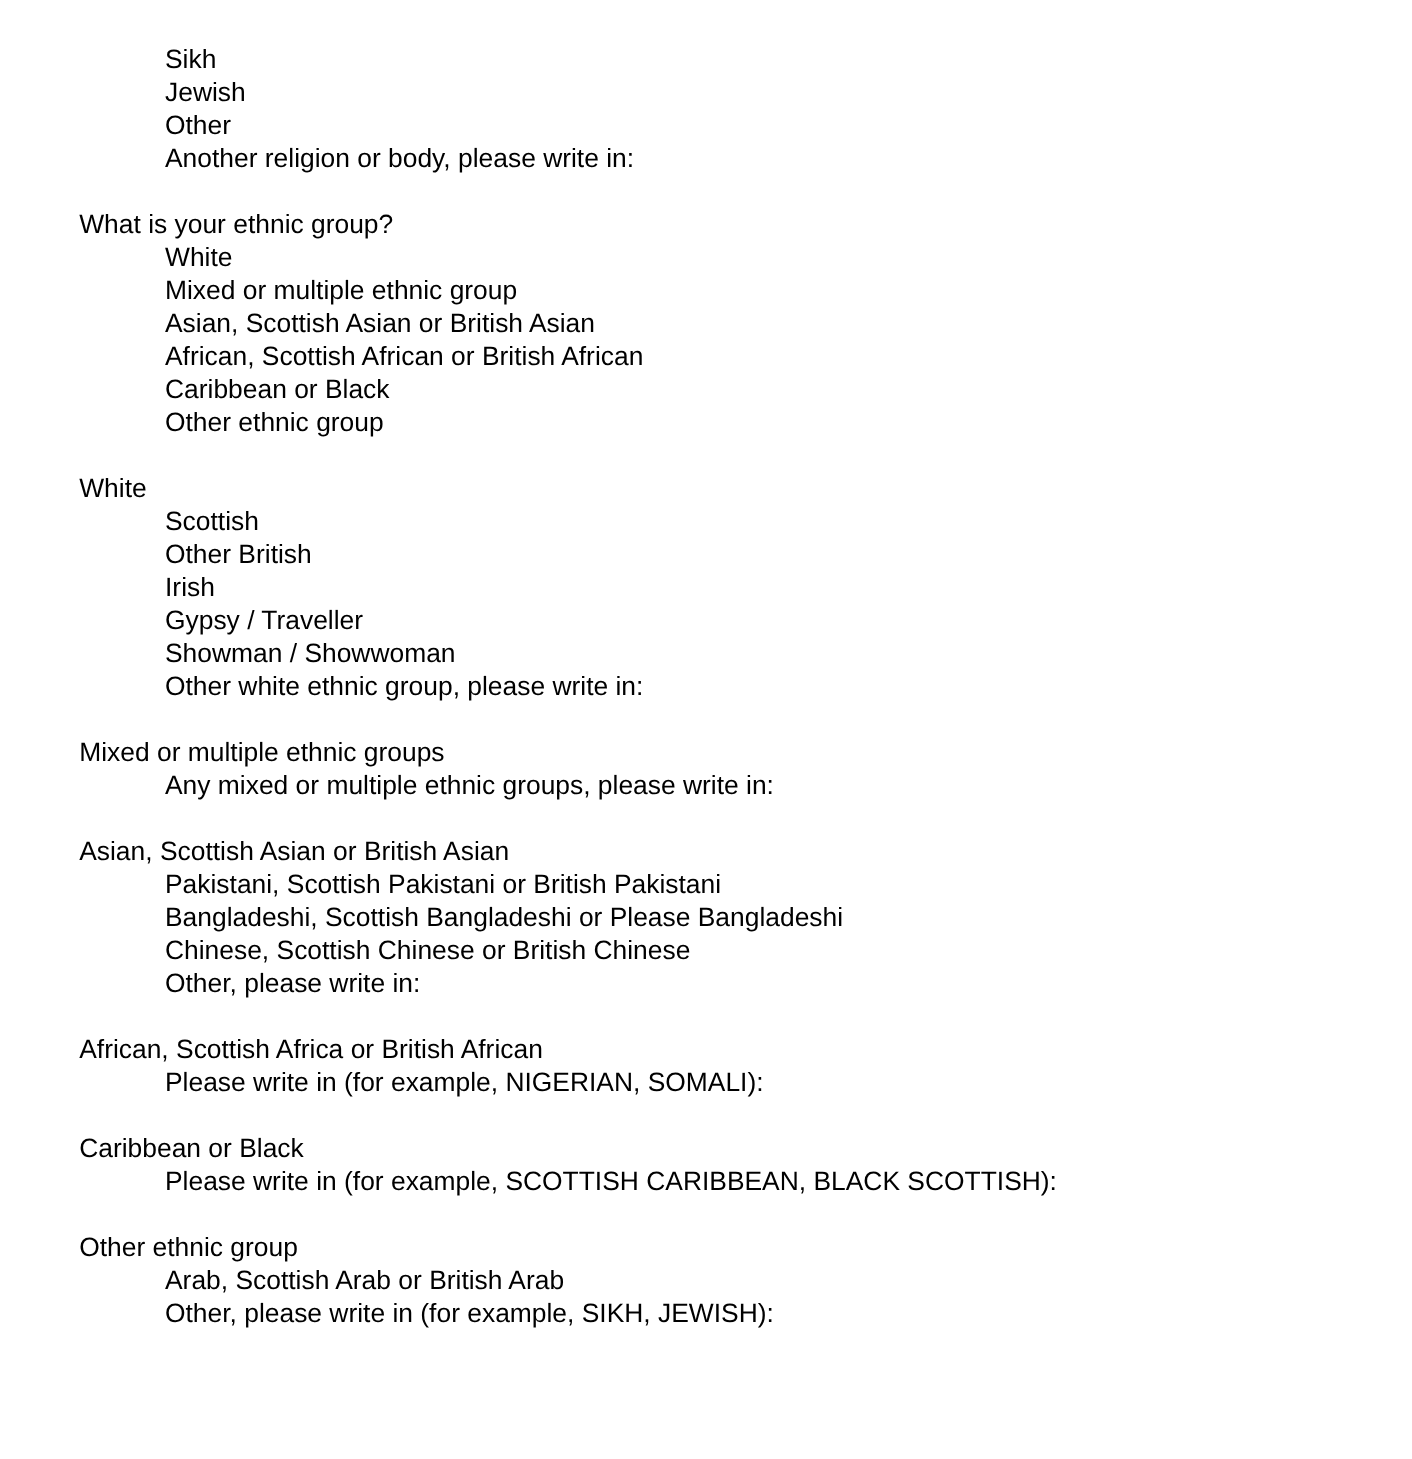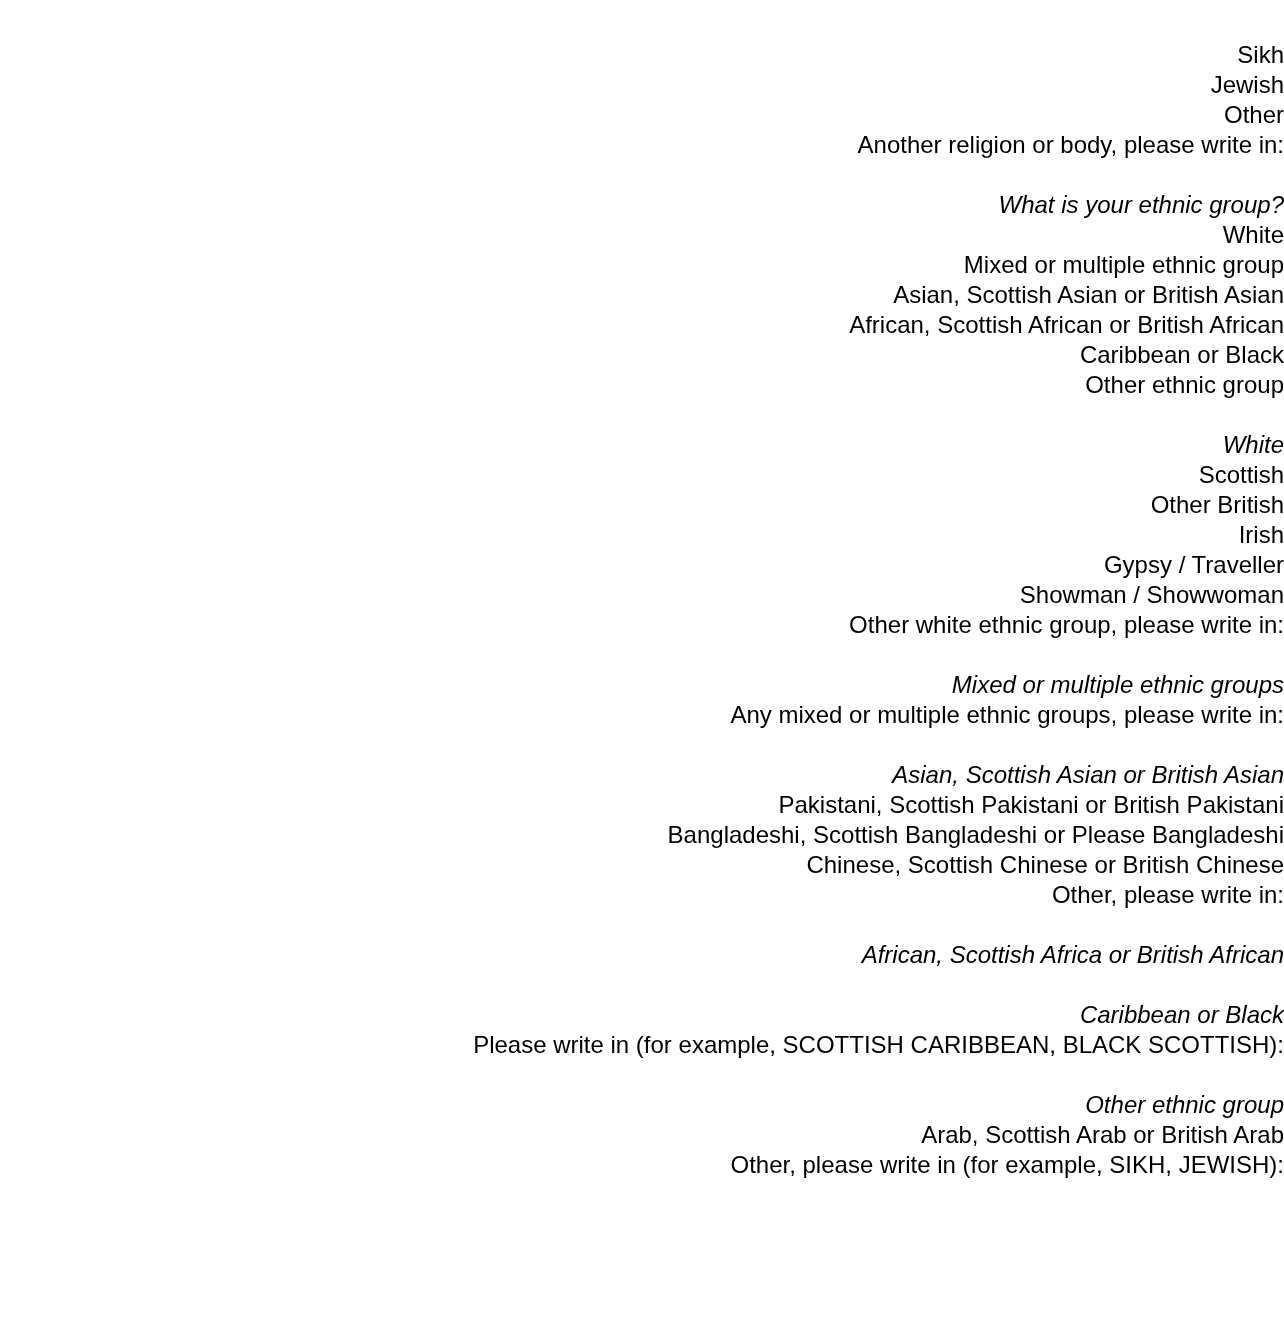--- a/index.html
+++ b/index.html
@@ -12,28 +12,26 @@
     width: 1284px;
     height: 1326px;
     background: #ffffff;
     overflow: hidden;
     box-sizing: border-box;
     padding: 40px 0 0 72px;
     font-family: "Liberation Sans", sans-serif;
     font-size: 24px;
     line-height: 30px;
     color: #000000;
-    text-align: right;
   }
   .section {
     margin: 0 0 30px 0;
   }
   .heading {
     white-space: pre;
-    font-style: italic;
   }
   .item {
     padding-left: 78px;
     white-space: pre;
   }
 </style>
 </head>
 <body>
 
 <div class="page">
@@ -68,20 +66,21 @@
       </div>
       <div class="section">
         <div class="heading">Asian, Scottish Asian or British Asian</div>
         <div class="item">Pakistani, Scottish Pakistani or British Pakistani</div>
         <div class="item">Bangladeshi, Scottish Bangladeshi or Please Bangladeshi</div>
         <div class="item">Chinese, Scottish Chinese or British Chinese</div>
         <div class="item">Other, please write in:</div>
       </div>
       <div class="section">
         <div class="heading">African, Scottish Africa or British African</div>
+        <div class="item">Please write in (for example, NIGERIAN, SOMALI):</div>
       </div>
       <div class="section">
         <div class="heading">Caribbean or Black</div>
         <div class="item">Please write in (for example, SCOTTISH CARIBBEAN, BLACK SCOTTISH):</div>
       </div>
       <div class="section">
         <div class="heading">Other ethnic group</div>
         <div class="item">Arab, Scottish Arab or British Arab</div>
         <div class="item">Other, please write in (for example, SIKH, JEWISH):</div>
       </div>

